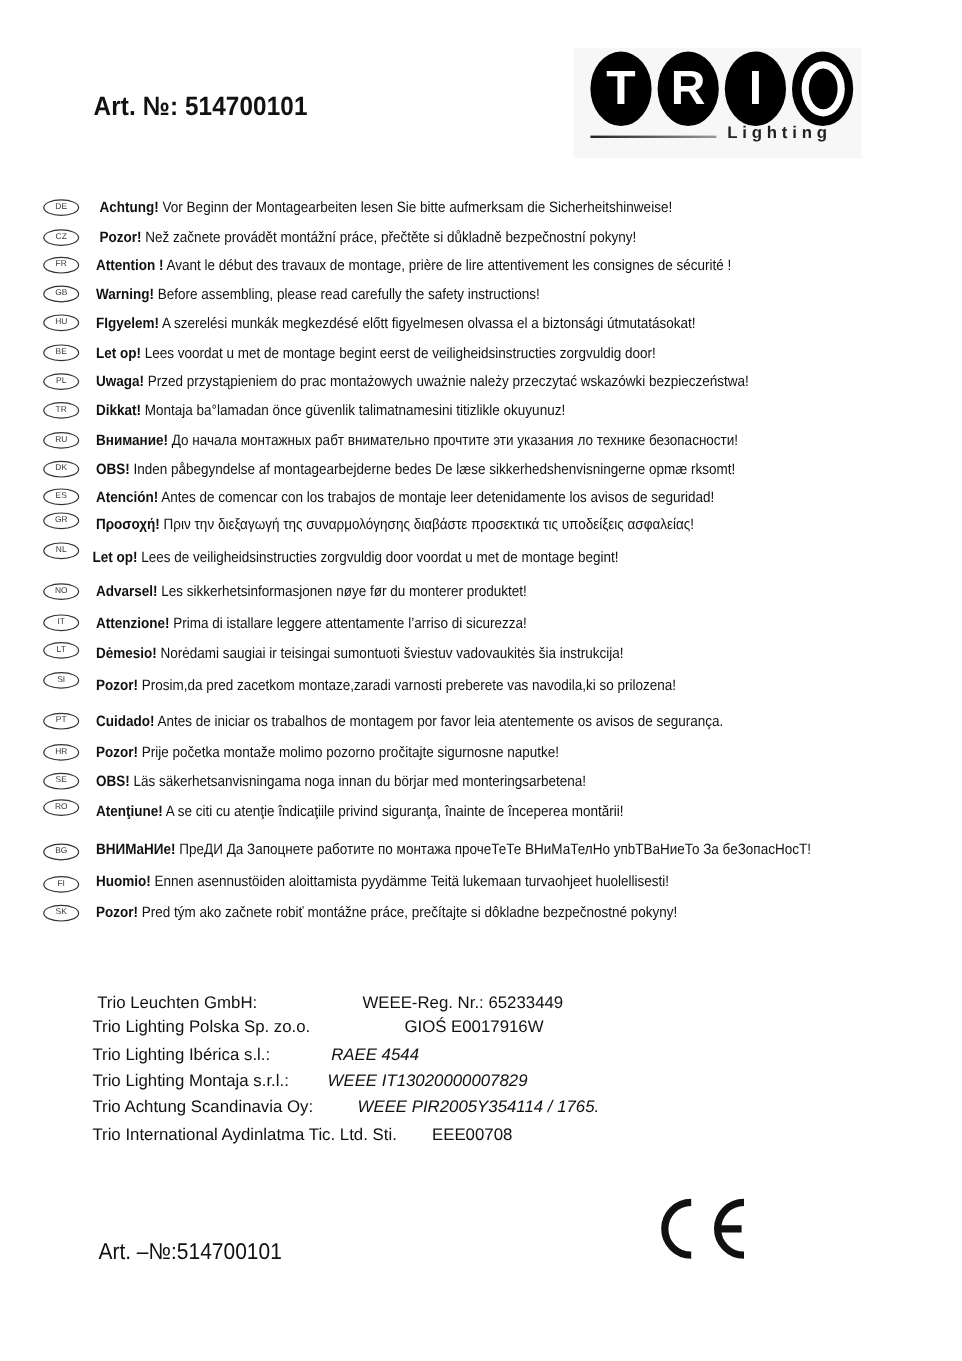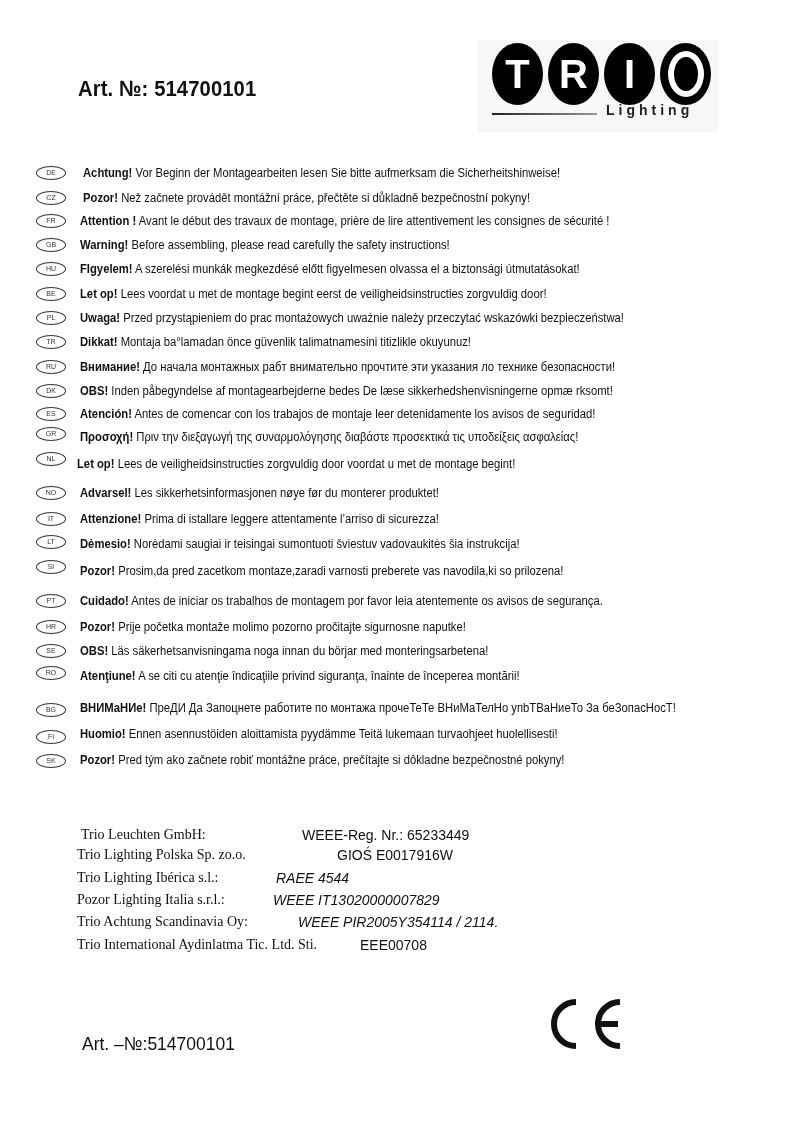--- a/index.html
+++ b/index.html
@@ -24,21 +24,21 @@
 
     .row { position: absolute; left: 0; height: 20px; display: flex; align-items: center; }
     .badge { position: absolute; left: 36px; width: 28px; height: 12px; border: 1px solid #333;
              border-radius: 50%; font-size: 7px; line-height: 12px; text-align: center; color: #333;
              font-family: "Liberation Sans", sans-serif; }
     .line-text { position: absolute; left: 80px; font-size: 12.5px; white-space: nowrap;
                  transform: scaleX(0.9); transform-origin: left center; }
     .line-text b { font-weight: bold; }
 
     .company { position: absolute; left: 77px; font-size: 14px; white-space: nowrap;
-               font-family: Liberation Serif, serif; color: #111; }
+               font-family: Liberation Sans, sans-serif; color: #111; }
     .reg { position: absolute; font-size: 14px; white-space: nowrap; color: #111; }
     .reg.it { font-style: italic; text-align: center; }
 
     .art-bottom { left: 82px; top: 1033px; font-size: 19px; transform: scaleX(0.92); transform-origin: left center; }
     .ce { left: 548px; top: 998px; width: 80px; height: 52px; }
   </style>
 </head>
 <body>
 
 <div class="abs art-top">Art. №: 514700101</div>
@@ -154,25 +154,25 @@
 <div>
   <div class="company" style="left:81px; top:827px">Trio Leuchten GmbH:</div>
   <div class="reg" style="left:302px; top:827px">WEEE-Reg. Nr.: 65233449</div>
 
   <div class="company" style="top:847px">Trio Lighting Polska Sp. zo.o.</div>
   <div class="reg" style="left:337px; top:847px">GIOŚ E0017916W</div>
 
   <div class="company" style="top:870px">Trio Lighting Ibérica s.l.:</div>
   <div class="reg it" style="left:276px; top:870px">RAEE 4544</div>
 
-  <div class="company" style="top:892px">Pozor Lighting Italia s.r.l.:</div>
+  <div class="company" style="top:892px">Trio Lighting Montaja s.r.l.:</div>
   <div class="reg it" style="left:273px; top:892px">WEEE IT13020000007829</div>
 
   <div class="company" style="top:914px">Trio Achtung Scandinavia Oy:</div>
-  <div class="reg it" style="left:298px; top:914px">WEEE PIR2005Y354114 / 2114.</div>
+  <div class="reg it" style="left:298px; top:914px">WEEE PIR2005Y354114 / 1765.</div>
 
   <div class="company" style="top:937px">Trio International Aydinlatma Tic. Ltd. Sti.</div>
   <div class="reg" style="left:360px; top:937px">EEE00708</div>
 </div>
 
 <div class="abs art-bottom">Art. –№:514700101</div>
 
 <div class="abs ce">
   <svg width="80" height="52" viewBox="0 0 80 52">
     <path d="M28 4 A22 22 0 1 0 28 48" fill="none" stroke="#111" stroke-width="6"></path>

